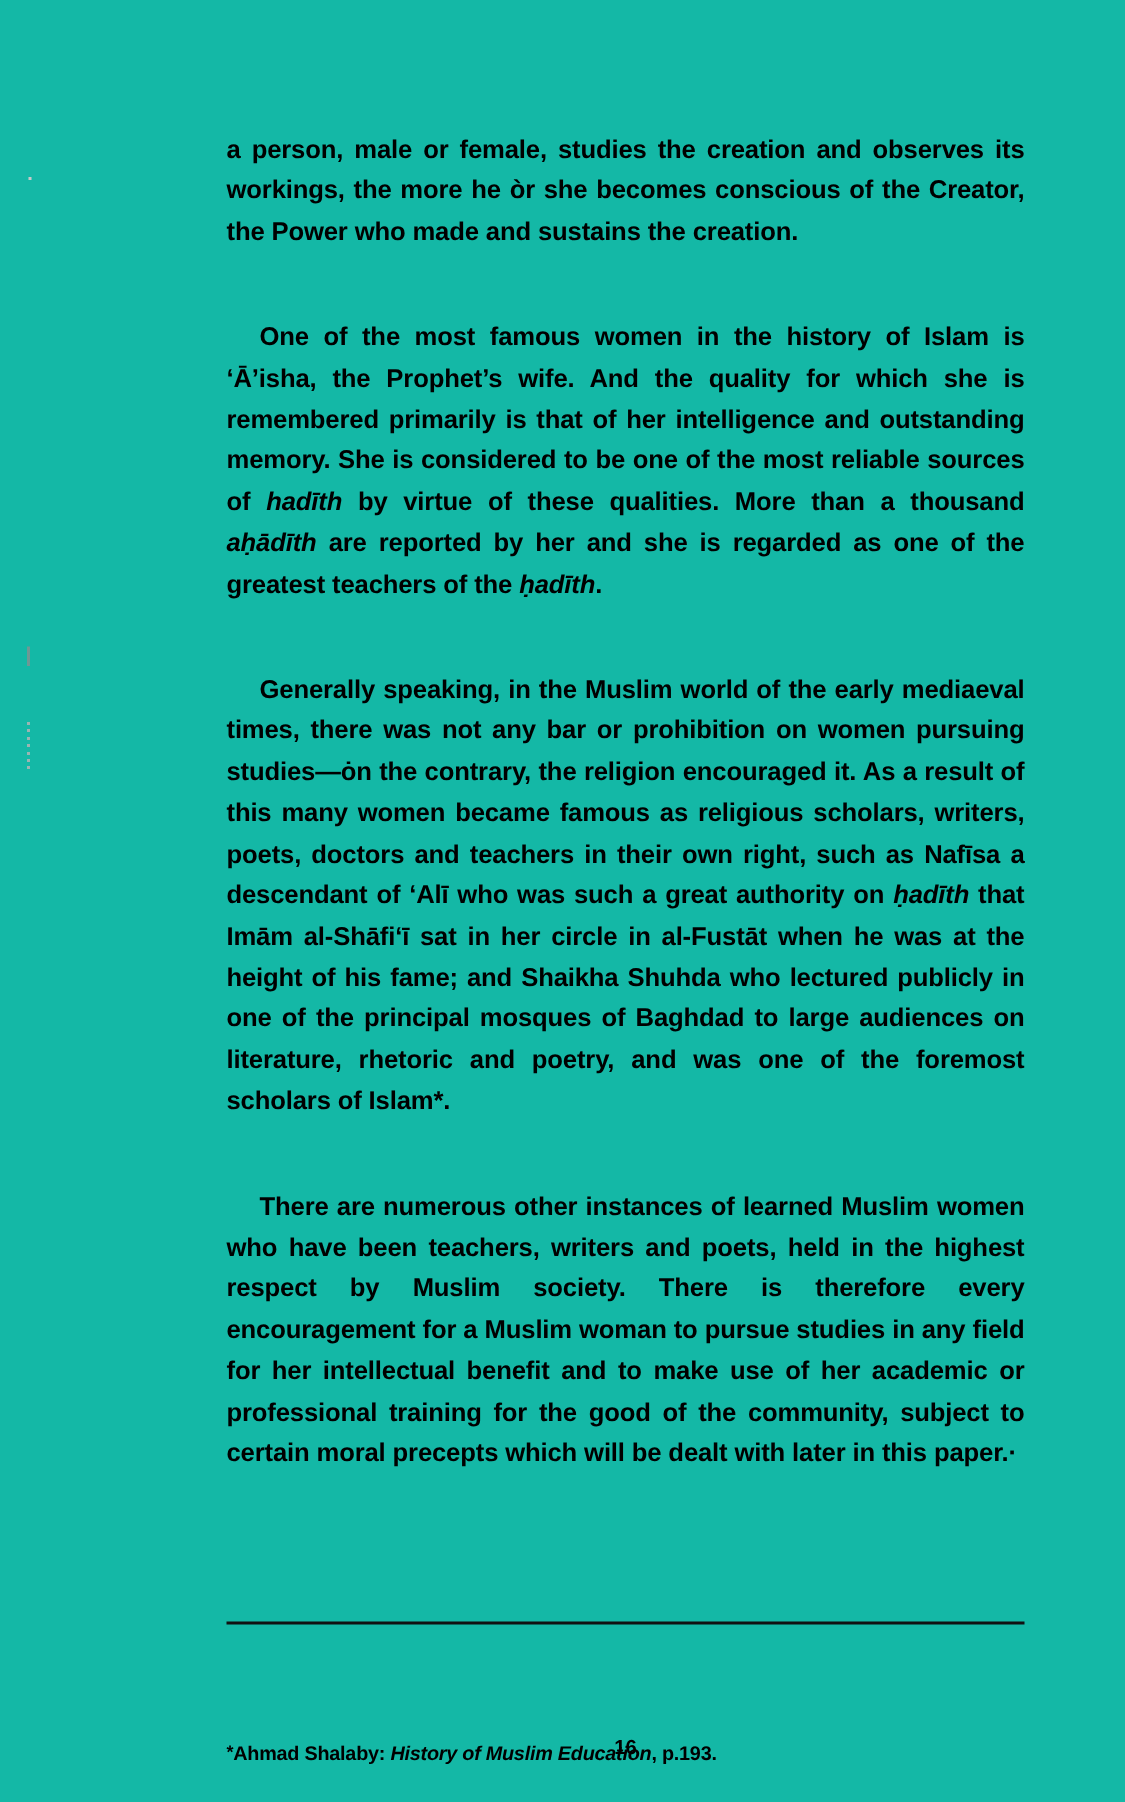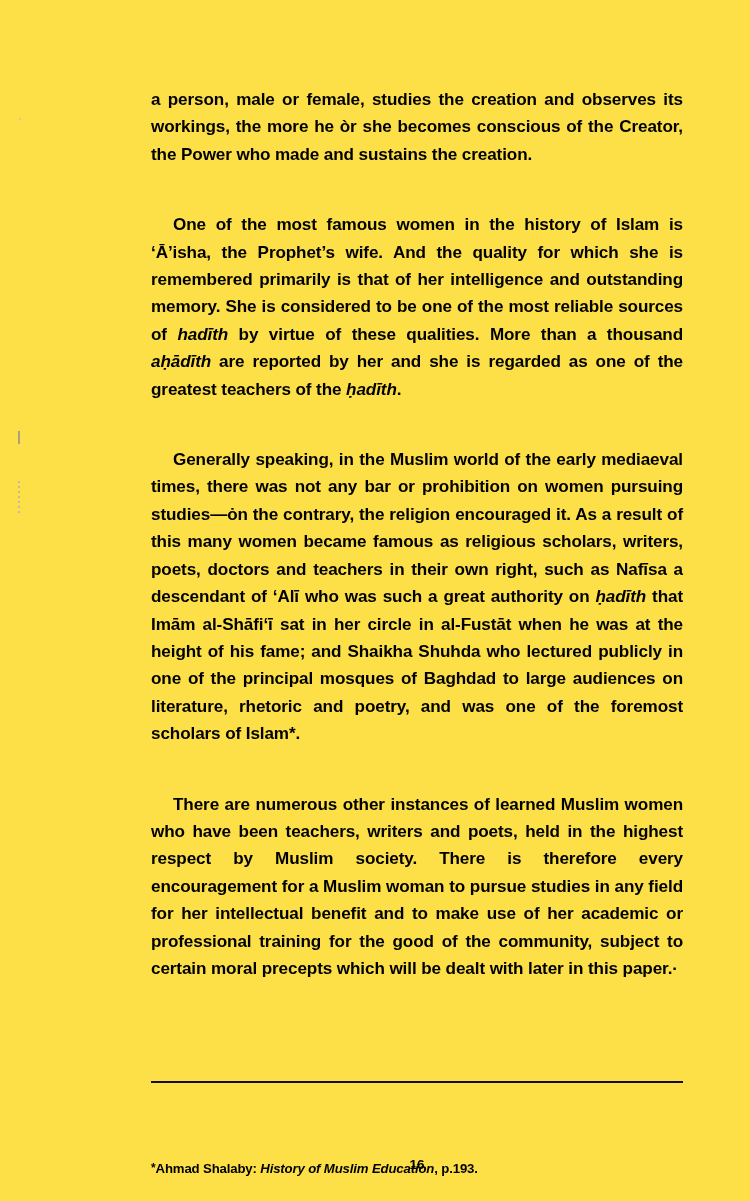--- a/index.html
+++ b/index.html
@@ -4,21 +4,21 @@
 <style>
   html, body {
     margin: 0;
     padding: 0;
     background: #ffffff;
   }
   #page {
     position: relative;
     width: 750px;
     height: 1201px;
-    background: #fde047;
+    background: #14b8a6;
     overflow: hidden;
     font-family: "Liberation Sans", sans-serif;
     color: #000000;
   }
   #content {
     position: absolute;
     left: 151px;
     top: 86px;
     width: 532px;
   }

